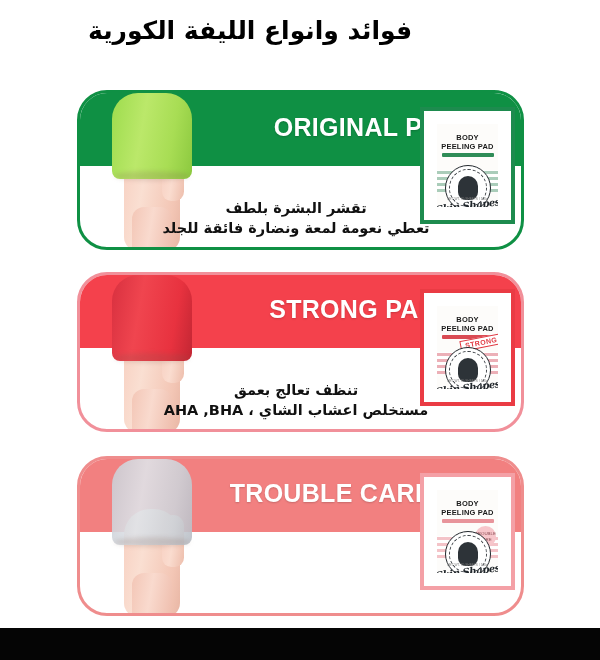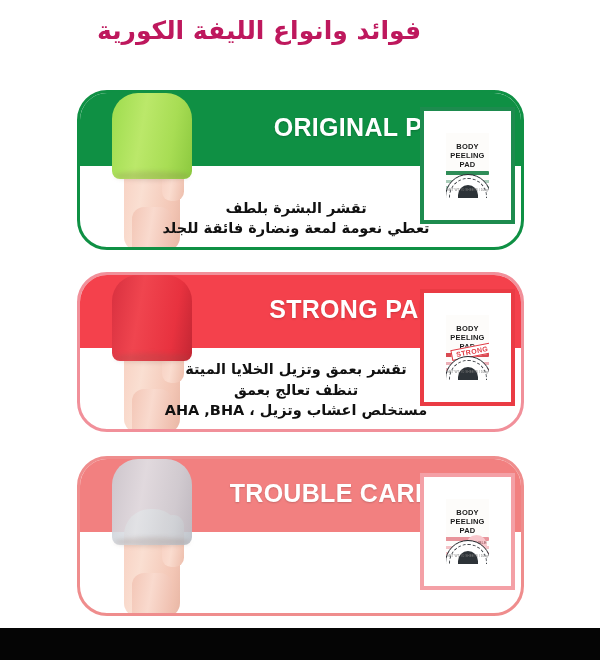--- a/index.html
+++ b/index.html
@@ -21,27 +21,27 @@
     background: linear-gradient(90deg,
         #6f4a3c 0%, #7c5243 6%, #3a2520 11%, #8a6152 16%,
         #6e4739 22%, #ffffff 27%, #2b1c17 31%, #7a5243 36%,
         #b99182 44%, #ffffff 49%, #3e2a22 53%, #9d7261 58%,
         #c69c8b 64%, #ffffff 69%, #4a3028 73%, #8d6careplace 74%,
         #a57a69 80%, #ffffff 86%, #5b3b30 90%, #c7a090 95%, #ffffff 100%);
   }
 
   .title {
     position: absolute;
-    top: 16px; left: 9px;
+    top: 16px; left: 0;
     width: 500px;
     text-align: center;
     font-family: "DejaVu Sans", "Liberation Sans", sans-serif;
     font-size: 25px;
     font-weight: 700;
-    color: #be185d;
+    color: #000000;
     letter-spacing: 0px;
     direction: rtl;
   }
 
   
   .card {
     position: absolute;
     left: 77px;
     width: 447px;
     height: 160px;
@@ -149,21 +149,21 @@
   }
 
   
   .pkg {
     position: absolute;
     top: 14px;
     right: 6px;
     width: 95px;
     height: 117px;
     background: #ffffff;
-    padding: 22px;
+    padding: 13px;
   }
   .card-1 .pkg { border: 4px solid #1d8b4e; }
   .card-2 .pkg { border: 4px solid #ea3b44; }
   .card-3 .pkg { border: 4px solid #f4a0a6; }
 
   .pkg-inner {
     position: relative;
     width: 100%; height: 100%;
     background: #fdfcfa;
     overflow: hidden;
@@ -340,23 +340,22 @@
 
   <div class="hand-wrap">
     <div class="palm"></div>
     <div class="wrist"></div>
     <div class="thumb"></div>
     <div class="pad"></div>
     <div class="pad-shadow"></div>
   </div>
 
   <div class="card-desc">
-    <div>تقشر بعمق وتزيل الخلايا الميتة</div>
     <div>تنظف تعالج بعمق</div>
-    <div class="ltr-line">مستخلص اعشاب وتزيل ، AHA ,BHA</div>
+    <div class="ltr-line">مستخلص اعشاب الشاي ، AHA ,BHA</div>
   </div>
 
   <div class="pkg">
     <div class="pkg-inner">
       <div class="pkg-title">
         <div>BODY</div>
         <div>PEELING PAD</div>
       </div>
       <div class="pkg-sub"></div>
       <div class="pkg-stripes"></div>

